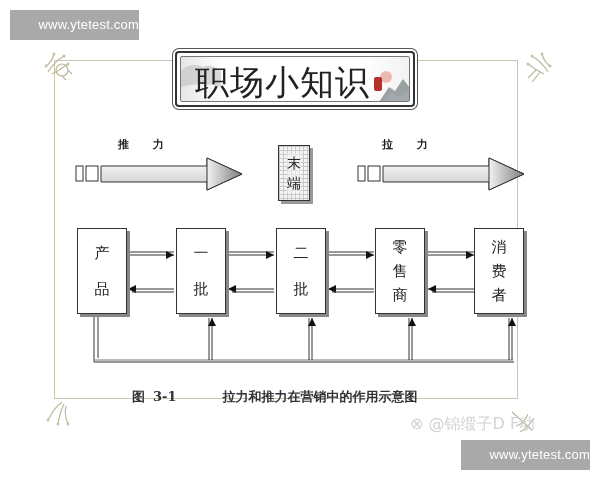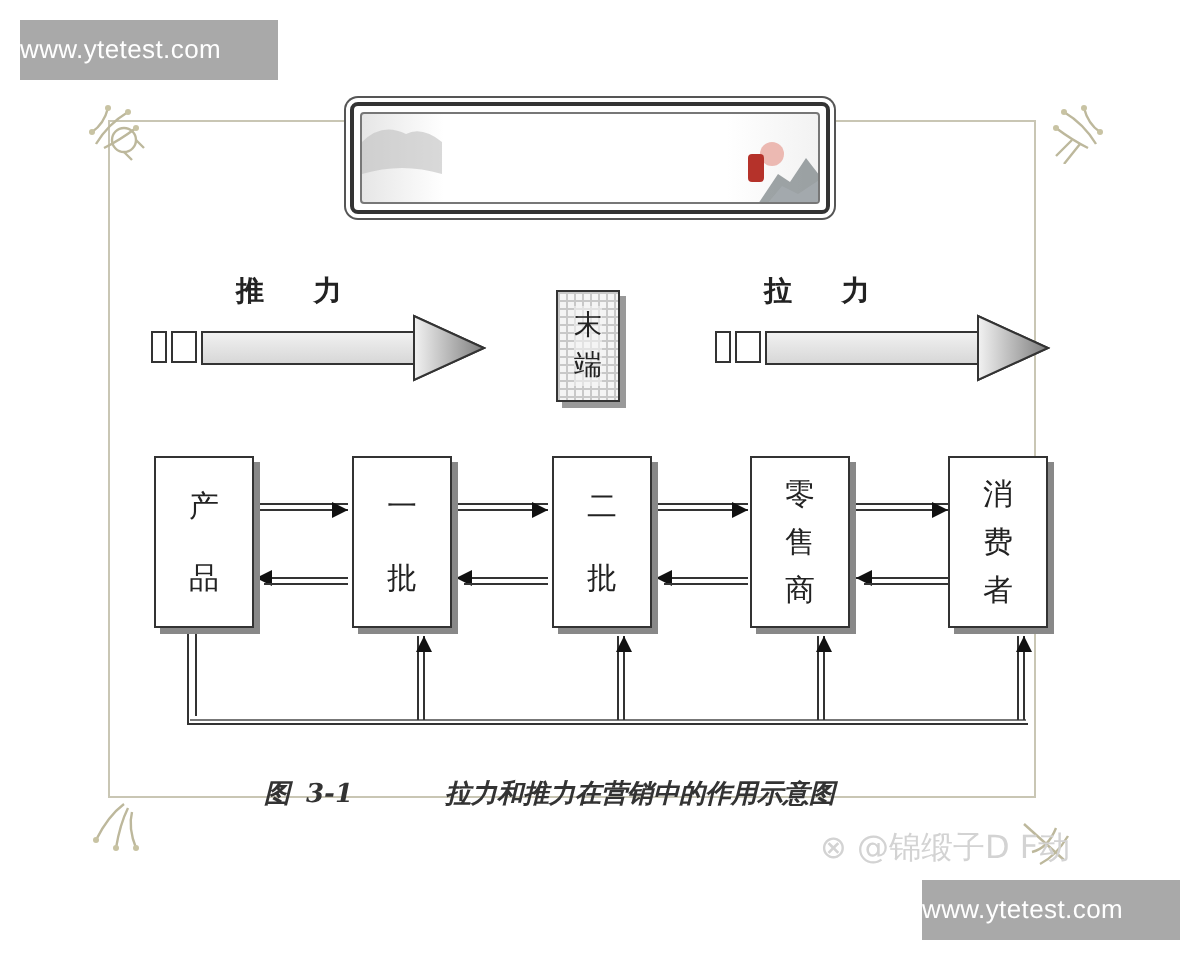--- a/index.html
+++ b/index.html
@@ -4,21 +4,21 @@
 <style>
   html, body { margin: 0; padding: 0; }
   body {
     width: 600px; height: 480px; position: relative; overflow: hidden;
     background: #ffffff;
     font-family: "DejaVu Sans", "Liberation Sans", sans-serif;
   }
   .watermark {
     position: absolute; background: #a9a9a9; color: #ffffff;
     font-family: "Liberation Sans", "DejaVu Sans", sans-serif;
-    font-size: 13px; line-height: 30px; text-align: left;
+    font-size: 13px; line-height: 30px; text-align: right;
     letter-spacing: 0.2px;
   }
   .wm-top { left: 10px; top: 10px; width: 129px; height: 30px; }
   .wm-bottom { left: 461px; top: 440px; width: 129px; height: 30px; }
 
   .frame {
     position: absolute; left: 54px; top: 60px; width: 464px; height: 339px;
     border: 1.5px solid #c9c6b4; box-sizing: border-box;
   }
   .flourish {
@@ -38,21 +38,21 @@
   }
   .title-text {
     position: absolute; left: 14px; top: 4px;
     font-family: "DejaVu Sans", sans-serif; font-size: 34px; line-height: 42px;
     color: #222; letter-spacing: 1px; font-weight: normal;
   }
   .seal { position: absolute; left: 193px; top: 20px; width: 8px; height: 14px; background: #b5322a; border-radius: 2px; }
   .sun { position: absolute; left: 199px; top: 14px; width: 12px; height: 12px; background: #e9a9a0; border-radius: 50%; opacity: .8; }
 
   .label {
-    position: absolute; font-size: 14px; font-weight: bold; color: #222;
+    position: absolute; font-size: 11px; font-weight: bold; color: #222;
     letter-spacing: 10px;
   }
   .bigarrow { position: absolute; }
 
   .terminal {
     position: absolute; left: 278px; top: 145px; width: 32px; height: 56px;
     border: 1px solid #333; box-sizing: border-box;
     background-color: #f4f4f4;
     background-image:
       linear-gradient(#c8c8c8 1px, transparent 1px),
@@ -67,21 +67,21 @@
     position: absolute; top: 228px; width: 50px; height: 86px;
     border: 1.5px solid #333; box-sizing: border-box; background: #fff;
     box-shadow: 3px 3px 0 #888;
     display: flex; flex-direction: column; align-items: center; justify-content: space-around;
     padding: 6px 0;
   }
   .node span { font-size: 15px; color: #222; line-height: 18px; }
 
   .caption {
     position: absolute; left: 132px; top: 388px; font-size: 13px; color: #333;
-    font-family: "DejaVu Serif", "Liberation Serif", serif; font-weight: bold; font-style: italic;
+    font-family: "DejaVu Serif", "Liberation Serif", serif; font-weight: bold;
   }
   .caption .num { margin-left: 8px; margin-right: 46px; }
   .social {
     position: absolute; left: 410px; top: 414px; font-size: 16px; color: #d3d3d3;
     font-family: "DejaVu Sans", sans-serif;
   }
   svg.lines { position: absolute; left: 0; top: 0; }
 </style>
 </head>
 <body>
@@ -136,20 +136,21 @@
       <path d="M8 22 Q16 20 20 10"></path>
       <path d="M12 28 Q20 24 26 14"></path>
   </g>
 </svg>
 
 <div class="title-banner">
   <div class="inner">
     <svg style="position:absolute;left:0;top:0" width="60" height="46">
       <path d="M0 14 Q10 4 22 10 Q30 6 40 14 L40 30 Q20 24 0 30 Z" fill="#bfbfbf" opacity=".6"></path>
     </svg>
+    <span class="title-text">职场小知识</span>
     <div class="sun"></div>
     <div class="seal"></div>
     <svg style="position:absolute;left:196px;top:18px" width="40" height="30">
       <path d="M0 30 L12 12 L18 16 L26 4 L40 22 L40 30 Z" fill="#7d8688" opacity=".75"></path>
       <path d="M4 30 L14 18 L22 22 L34 14 L40 30 Z" fill="#a7adb0" opacity=".7"></path>
     </svg>
   </div>
 </div>
 
 <div class="label" style="left:118px;top:137px">推 力</div>

